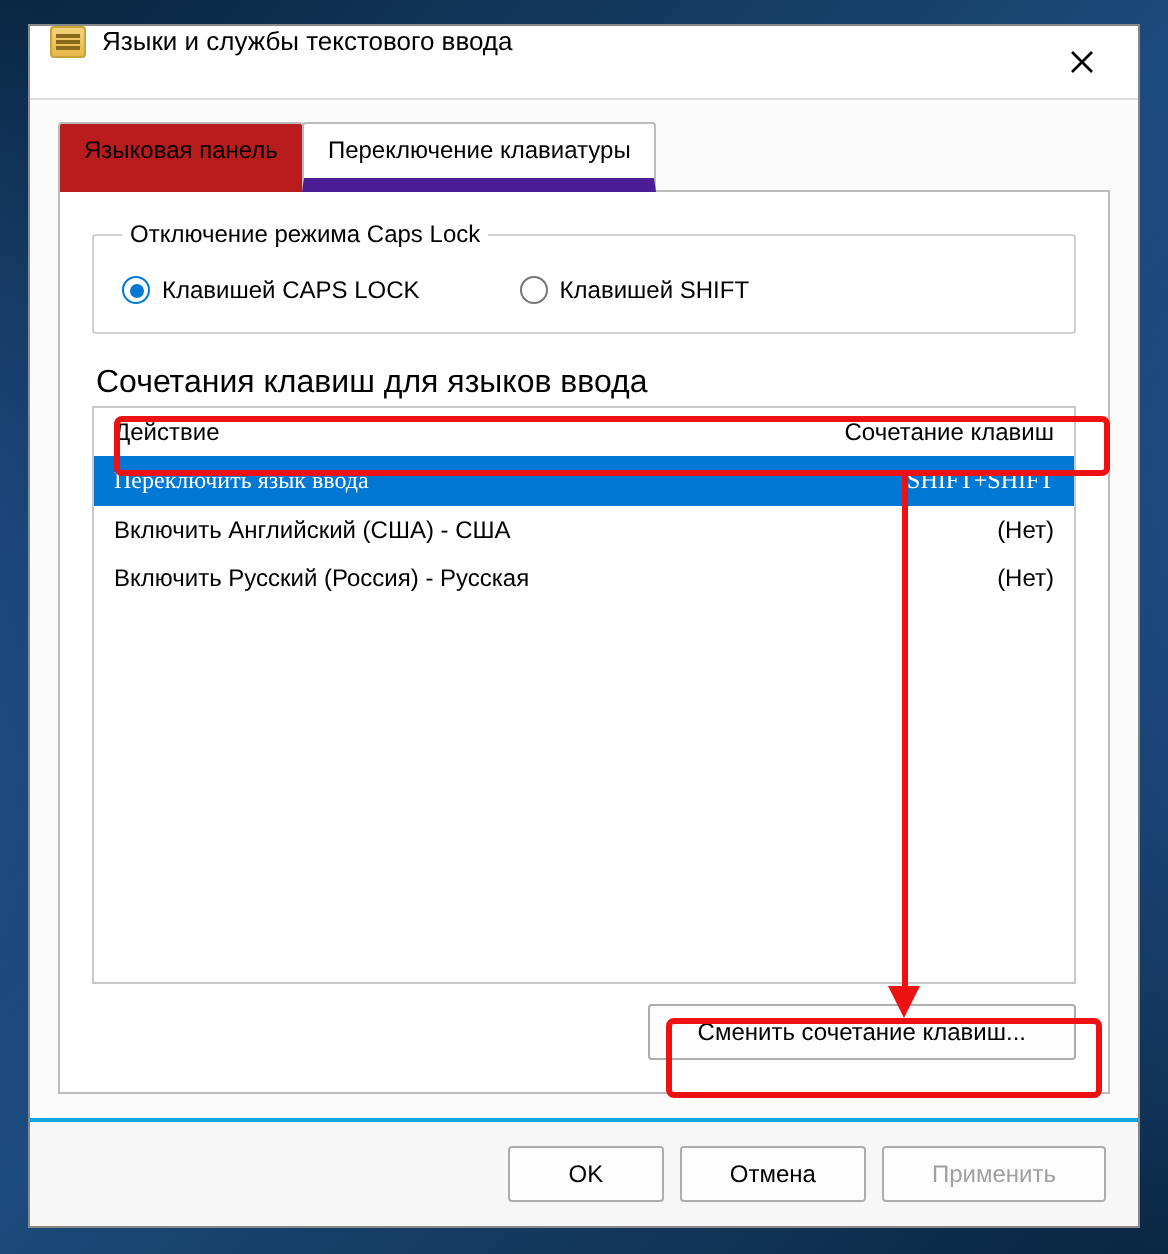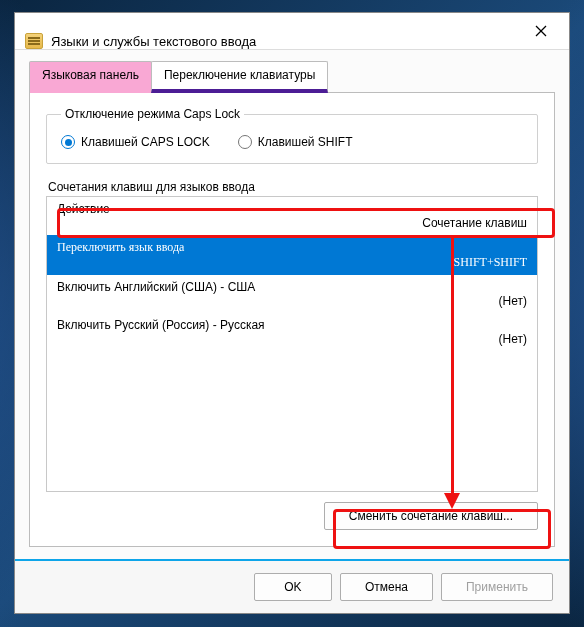--- a/index.html
+++ b/index.html
@@ -17,21 +17,21 @@
       radial-gradient(ellipse 400px 600px at 684px 50%, rgba(40,90,160,.8) 0%, transparent 60%);
   }
   .window {
     position: absolute; left: 14px; top: 12px;
     width: 556px; height: 602px;
     background: #fff;
     border: 1px solid #888;
     display: flex; flex-direction: column;
   }
   .titlebar {
-    height: 37px; display: flex; align-items: flex-end;
+    height: 37px; display: flex; align-items: flex-start;
     padding: 0 6px; border-bottom: 1px solid #ddd;
   }
   .title-icon {
     width: 18px; height: 16px; margin: 0 8px 0 4px;
     background: linear-gradient(#f4d27a, #e6b84a);
     border: 1px solid #c9a23a; border-radius: 2px;
     position: relative;
   }
   .title-icon::after {
     content: ""; position: absolute; left: 2px; right: 2px; top: 3px; height: 2px;
@@ -45,52 +45,52 @@
   .client {
     flex: 1; padding: 10px 14px 12px 14px;
     background: #fbfbfb; display: flex; flex-direction: column;
   }
   .tabs {
     display: flex; margin-bottom: 0; position: relative; top: 1px; z-index: 2;
   }
   .tab {
     padding: 6px 12px 7px 12px; font-size: 12px;
     border: 1px solid #bcbcbc; border-bottom: none;
-    background: #f9a8d4; position: relative;
+    background: #b91c1c; position: relative;
     border-radius: 2px 2px 0 0; cursor: pointer;
   }
   .tab + .tab { margin-left: -1px; }
-  .tab.active { background: #fff; border-bottom: 4px solid #4c1d95; z-index: 3; }
+  .tab.active { background: #fff; border-bottom: 7px solid #4c1d95; z-index: 3; }
   .tab-body {
     flex: 1; border: 1px solid #bcbcbc; background: #fff;
     padding: 14px 16px 16px 16px; display: flex; flex-direction: column;
   }
   fieldset {
     border: 1px solid #d0d0d0; border-radius: 2px;
     padding: 10px 14px 14px 14px; margin-bottom: 16px;
   }
   legend { padding: 0 4px; font-size: 12px; color: #000; }
-  .radio-row { display: flex; gap: 28px; padding-top: 4px; }
+  .radio-row { display: flex; gap: 50px; padding-top: 4px; }
   .radio-opt { display: flex; align-items: center; gap: 6px; font-size: 12px; }
   .radio-dot {
     width: 14px; height: 14px; border: 1px solid #767676; border-radius: 50%;
     display: flex; align-items: center; justify-content: center; background: #fff;
   }
   .radio-dot.checked { border-color: #0078d4; }
   .radio-dot.checked::after {
     content: ""; width: 7px; height: 7px; border-radius: 50%; background: #0078d4;
   }
   .hotkeys-group { flex: 1; display: flex; flex-direction: column; }
-  .group-label { font-size: 12px; margin-bottom: 2px; padding-left: 2px; }
+  .group-label { font-size: 16px; margin-bottom: 2px; padding-left: 2px; }
   .list-wrap {
     border: 1px solid #c8c8c8; flex: 1; background: #fff;
     display: flex; flex-direction: column; position: relative;
   }
   .list-hdr, .list-row {
-    display: flex; padding: 5px 10px; font-size: 12px; flex-direction: column;
+    display: flex; padding: 5px 10px; font-size: 12px;
   }
   .list-hdr { color: #000; }
   .col-action { flex: 1; }
   .col-key { text-align: right; min-width: 110px; }
   .list-row.selected { background: #0078d4; color: #fff; font-family: Liberation Serif, serif; }
   .list-filler { flex: 1; }
   .change-row { display: flex; justify-content: flex-end; margin-top: 10px; position: relative; }
   .btn {
     padding: 6px 24px; font-size: 12px; border: 1px solid #adadad;
     background: #fdfdfd; cursor: pointer; min-width: 78px; text-align: center;

